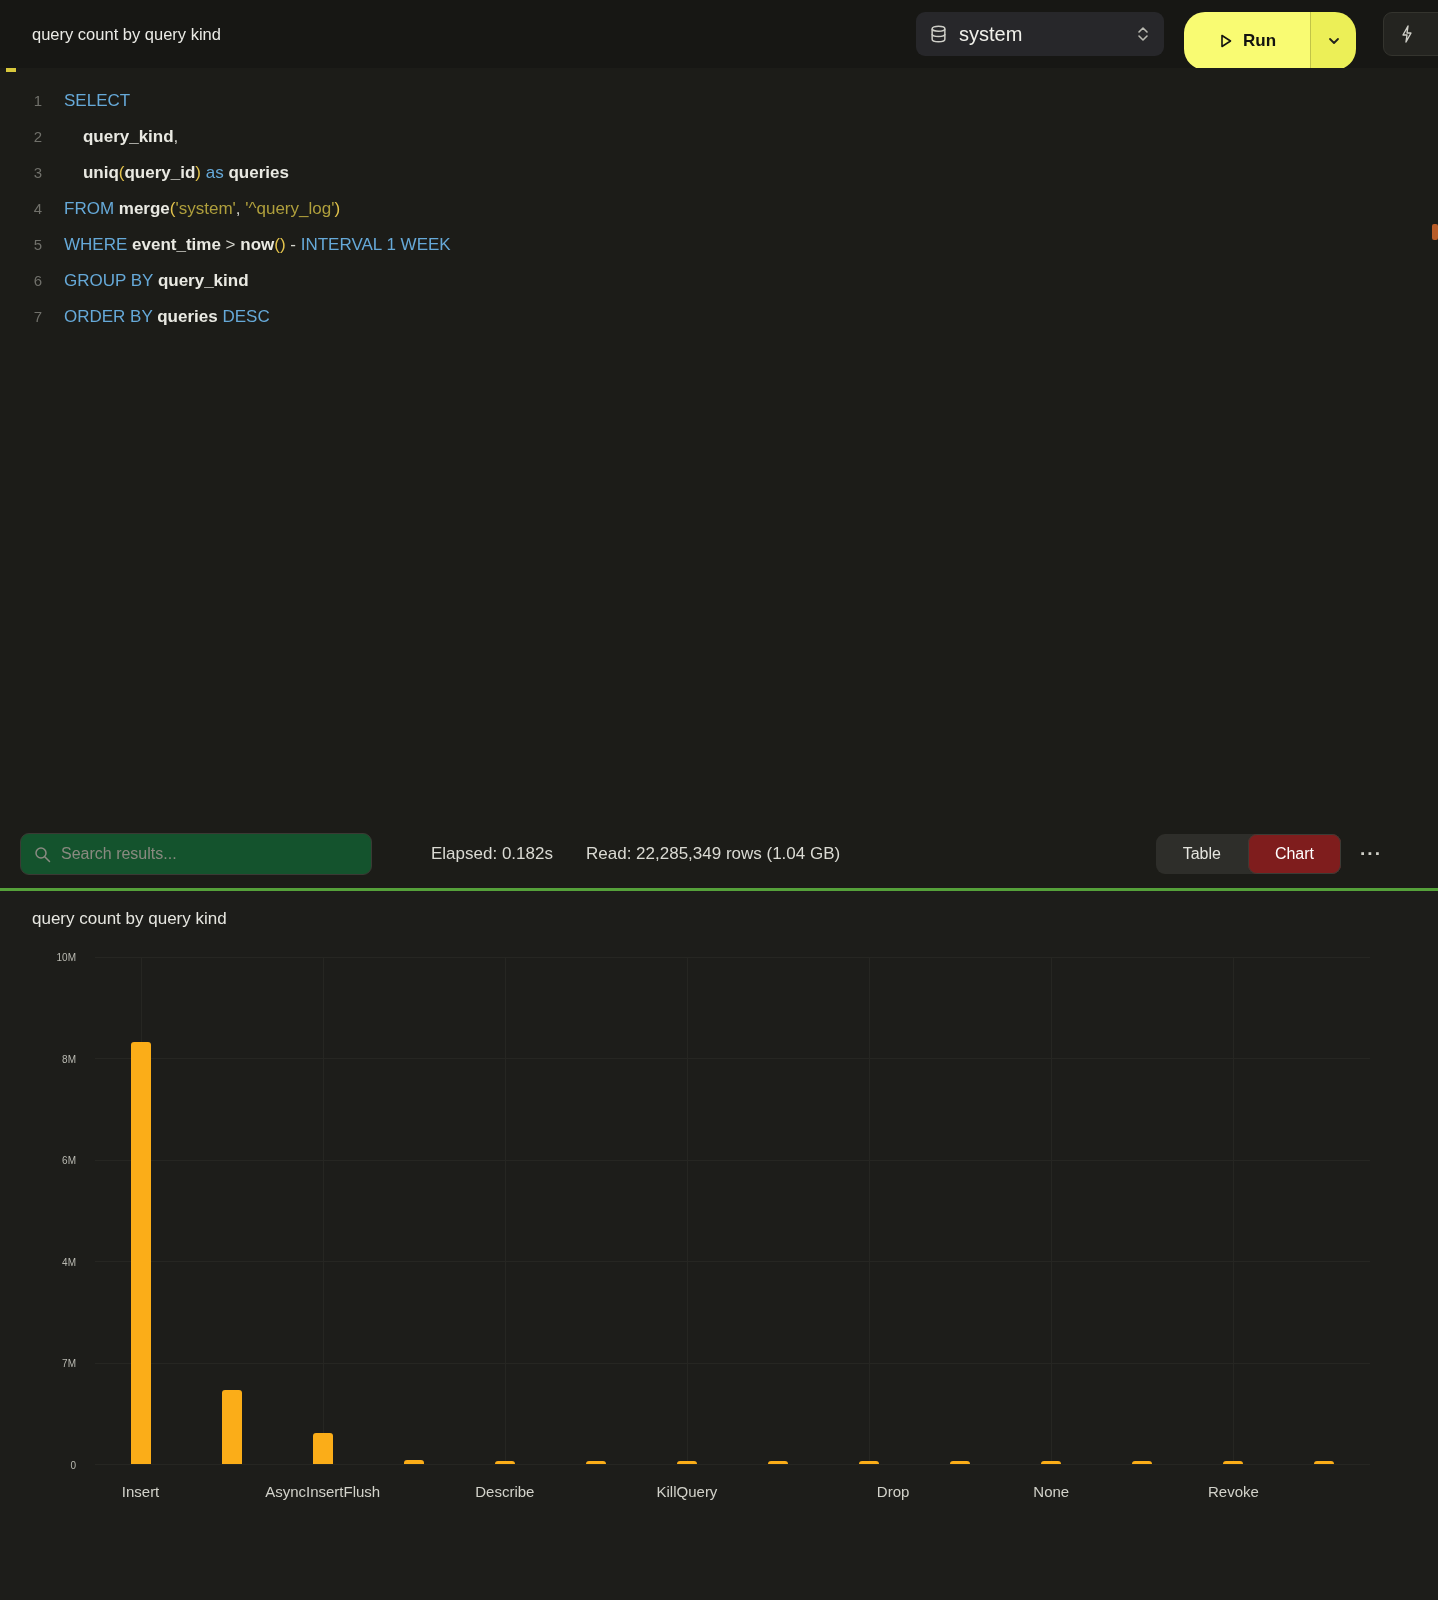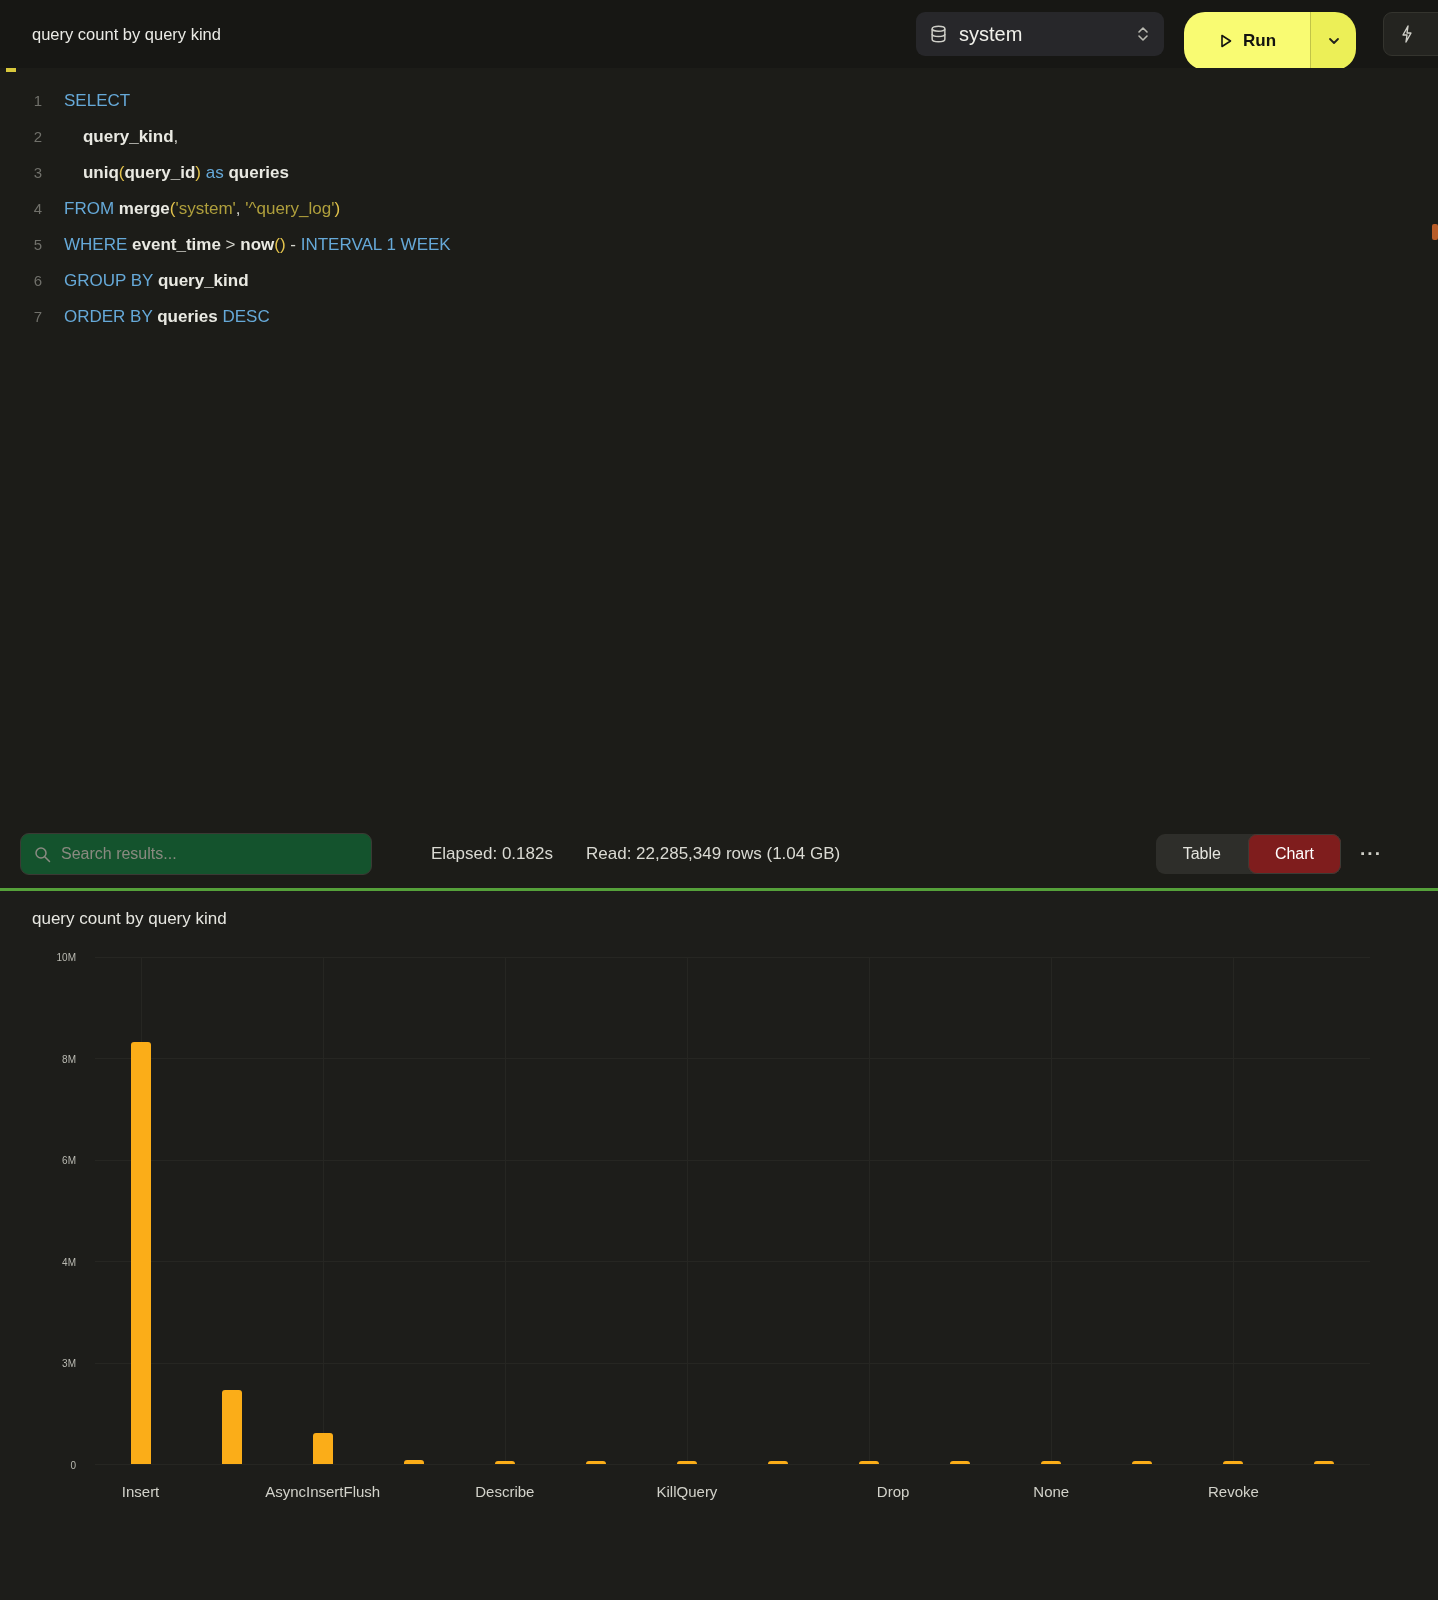--- a/index.html
+++ b/index.html
@@ -130,21 +130,21 @@
 </div>
 <div class="divider"></div>
 
 <div class="chart-card">
   <div class="chart-title">query count by query kind</div>
   <div class="y-axis">
       <div class="ytick" style="top: 0%;">10M</div>
       <div class="ytick" style="top: 20%;">8M</div>
       <div class="ytick" style="top: 40%;">6M</div>
       <div class="ytick" style="top: 60%;">4M</div>
-      <div class="ytick" style="top: 80%;">3M</div>
+      <div class="ytick" style="top: 80%;">7M</div>
       <div class="ytick" style="top: 100%;">0</div>
     </div>
   <div class="plot">
       <div class="hgrid" style="top: 0%;"></div>
       <div class="hgrid" style="top: 20%;"></div>
       <div class="hgrid" style="top: 40%;"></div>
       <div class="hgrid" style="top: 60%;"></div>
       <div class="hgrid" style="top: 80%;"></div>
       <div class="hgrid" style="top: 100%;"></div>
       <div class="vgrid" style="left: 3.57143%;"></div>

